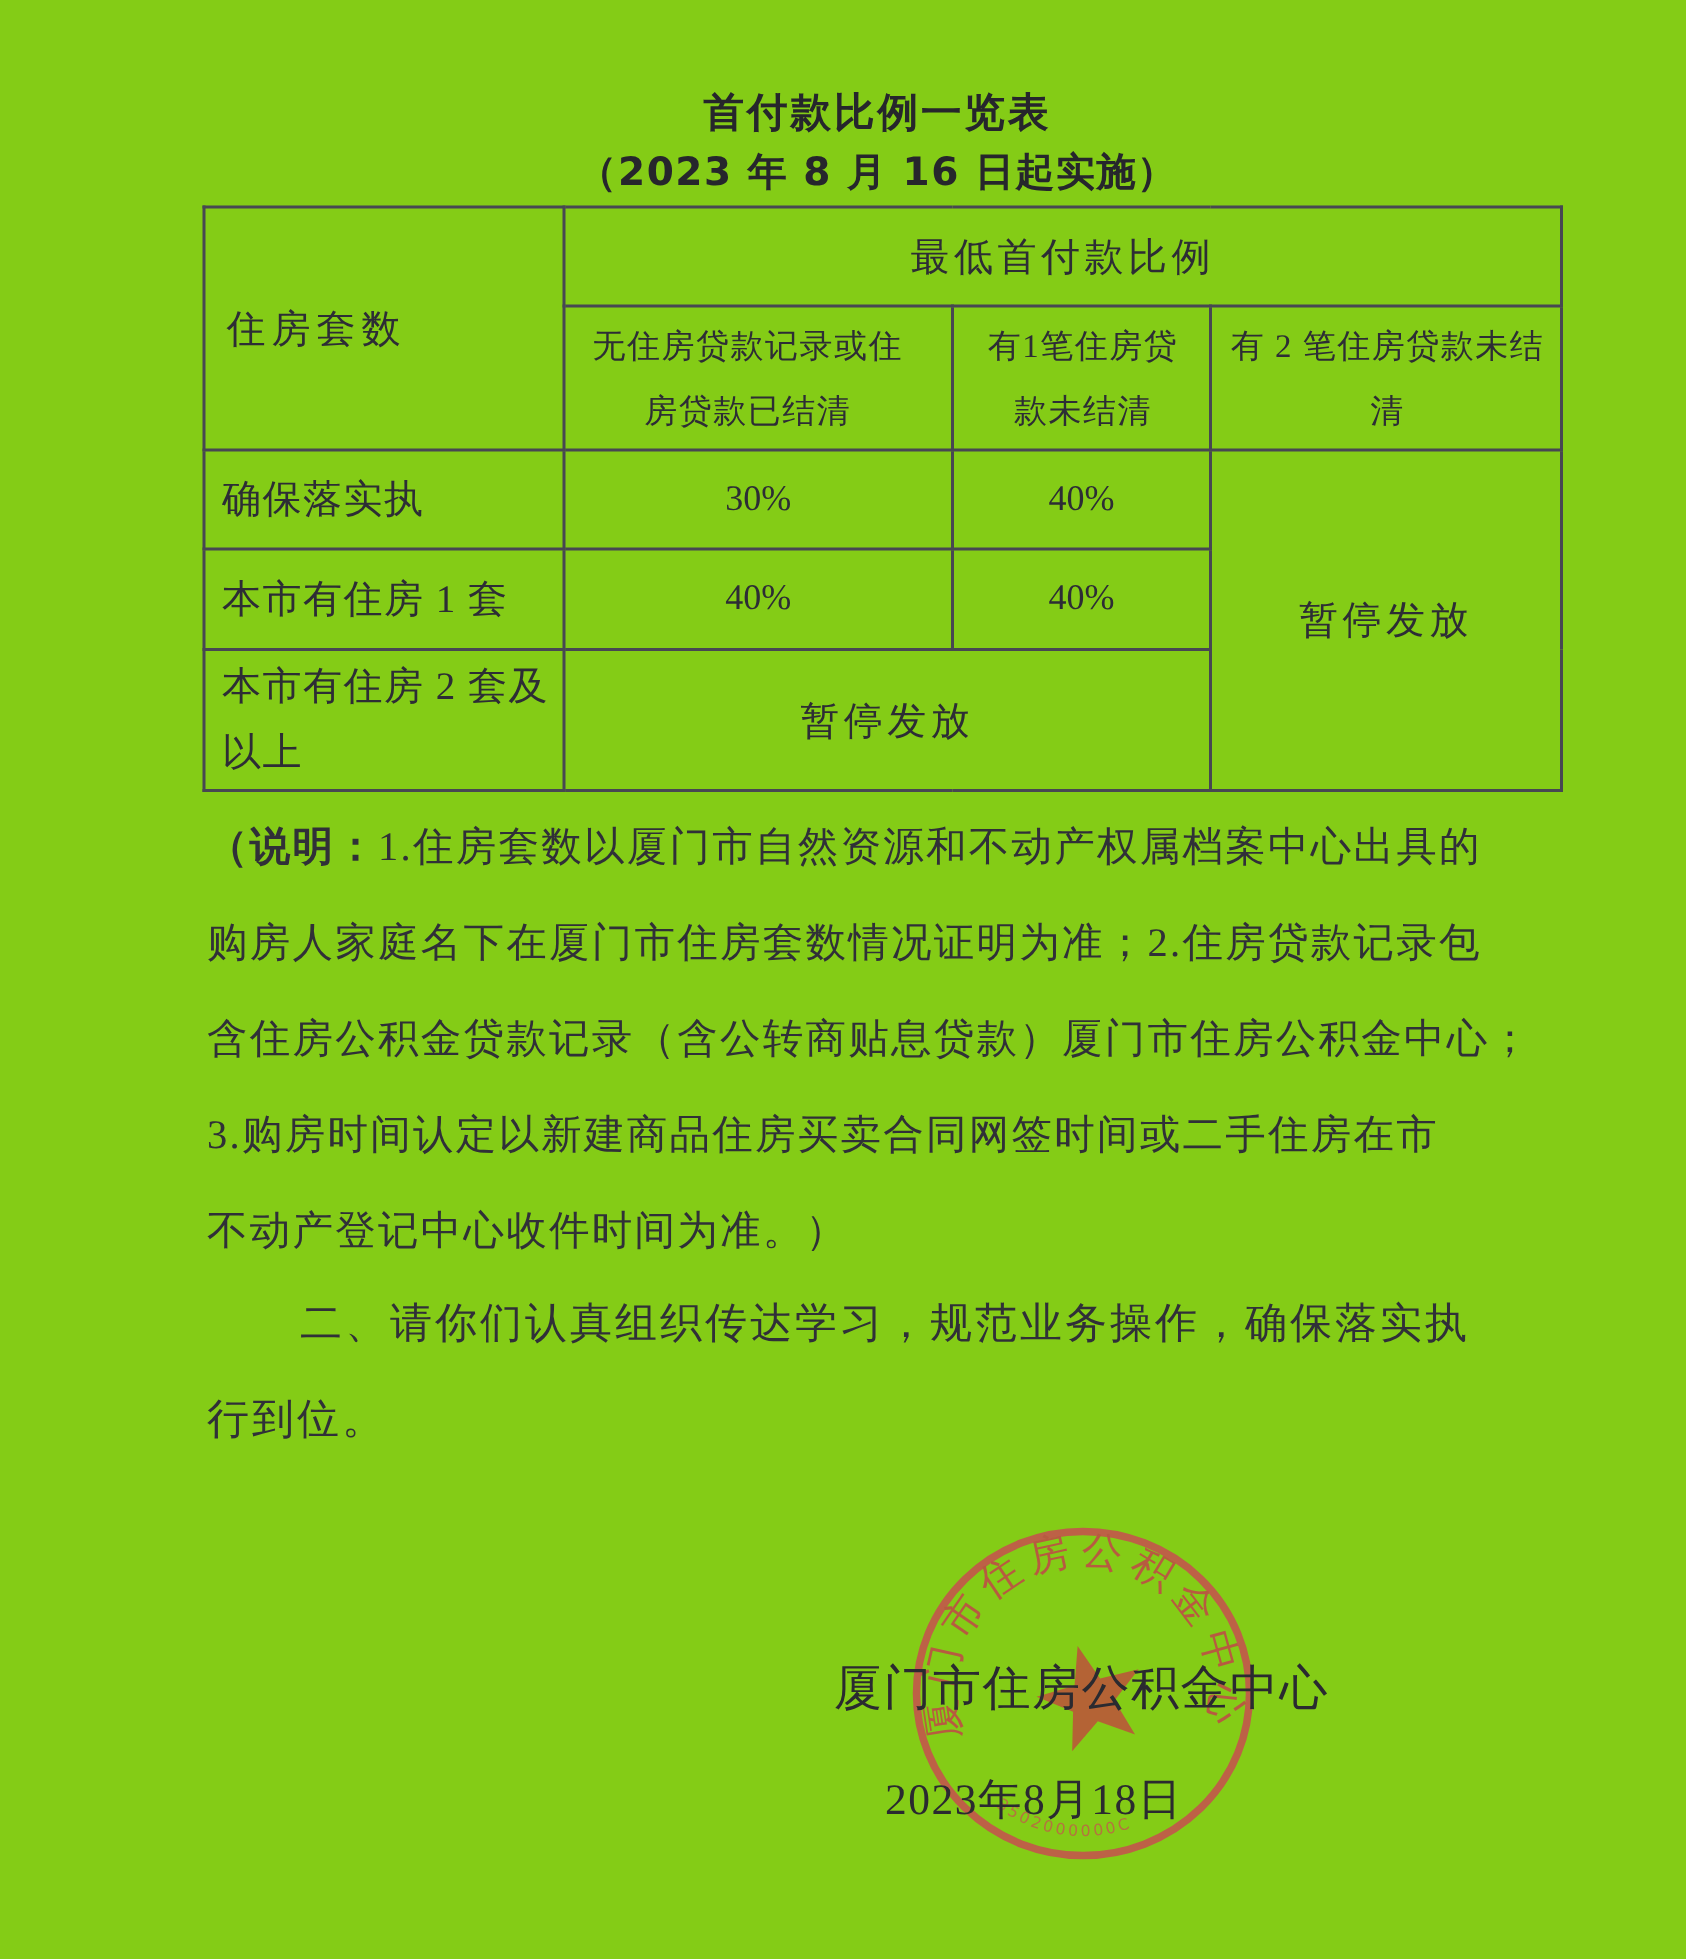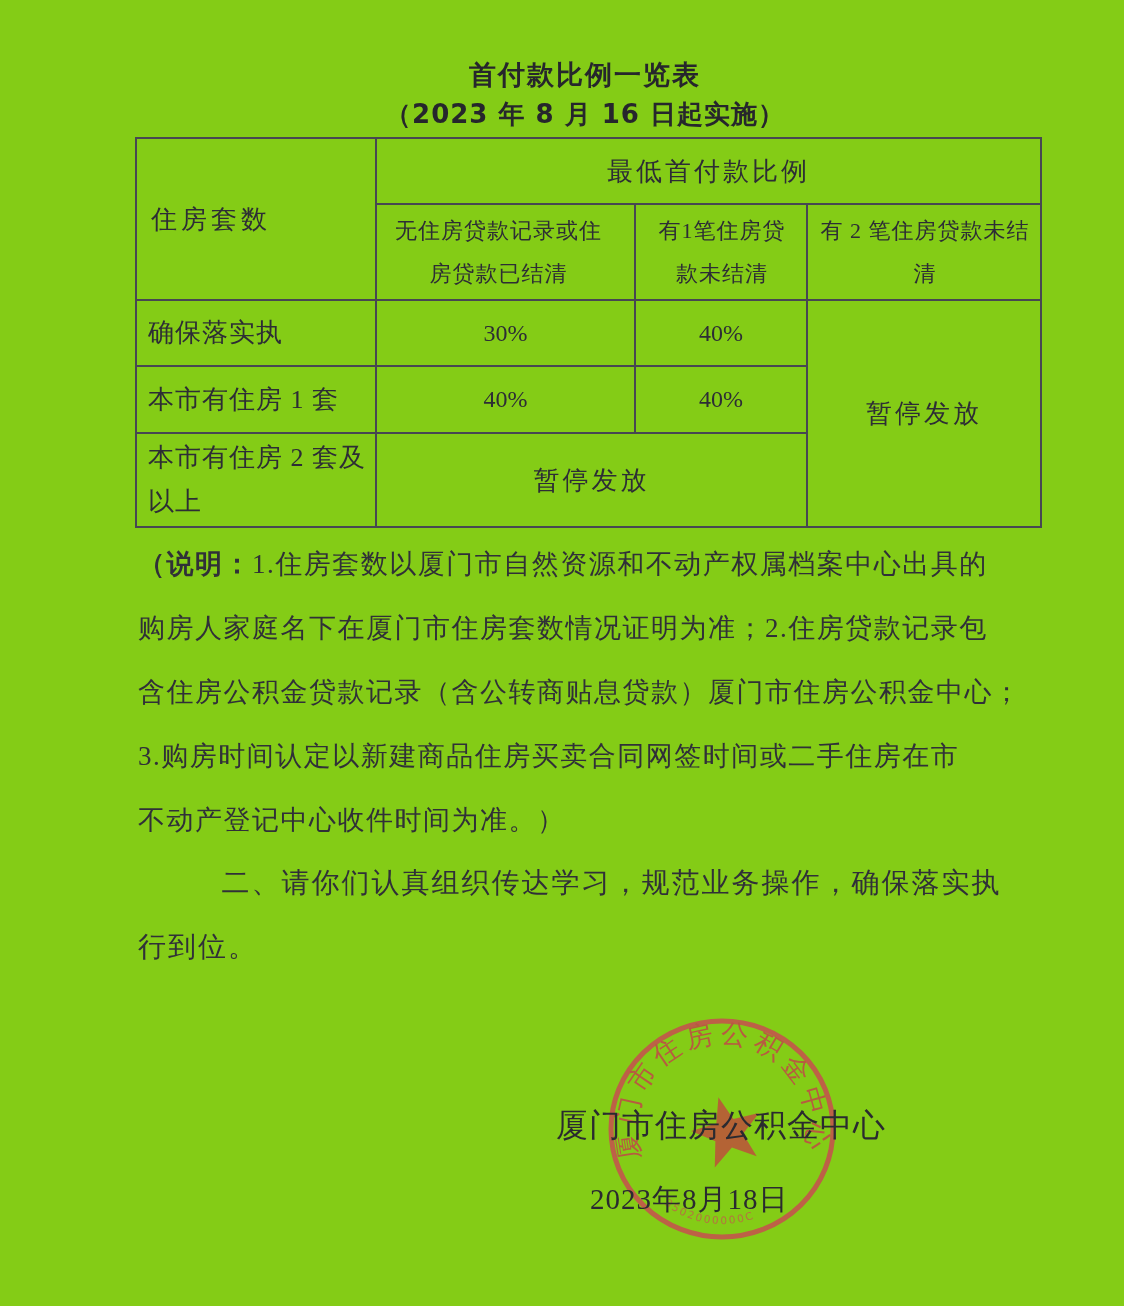--- a/index.html
+++ b/index.html
@@ -56,21 +56,21 @@
     position:absolute;left:138px;top:532px;width:885px;
     font-size:27px;line-height:64px;letter-spacing:1.5px;
     color:#303038;white-space:nowrap;
   }
   .notes .bold{font-weight:700;}
   .para{
     position:absolute;left:138px;top:851px;width:885px;
     font-size:28px;line-height:64px;letter-spacing:2px;
     color:#303038;white-space:nowrap;
   }
-  .para .indent{padding-left:62px;text-align:center;}
+  .para .indent{padding-left:62px;}
   .seal{
     position:absolute;left:607px;top:1016px;width:230px;height:226px;
     z-index:1;opacity:.92;
   }
   .sig-line{
     position:absolute;left:556px;top:1104px;z-index:2;
     font-size:32px;letter-spacing:1px;color:#2a2a30;white-space:nowrap;
   }
   .date-line{
     position:absolute;left:590px;top:1180px;z-index:2;

